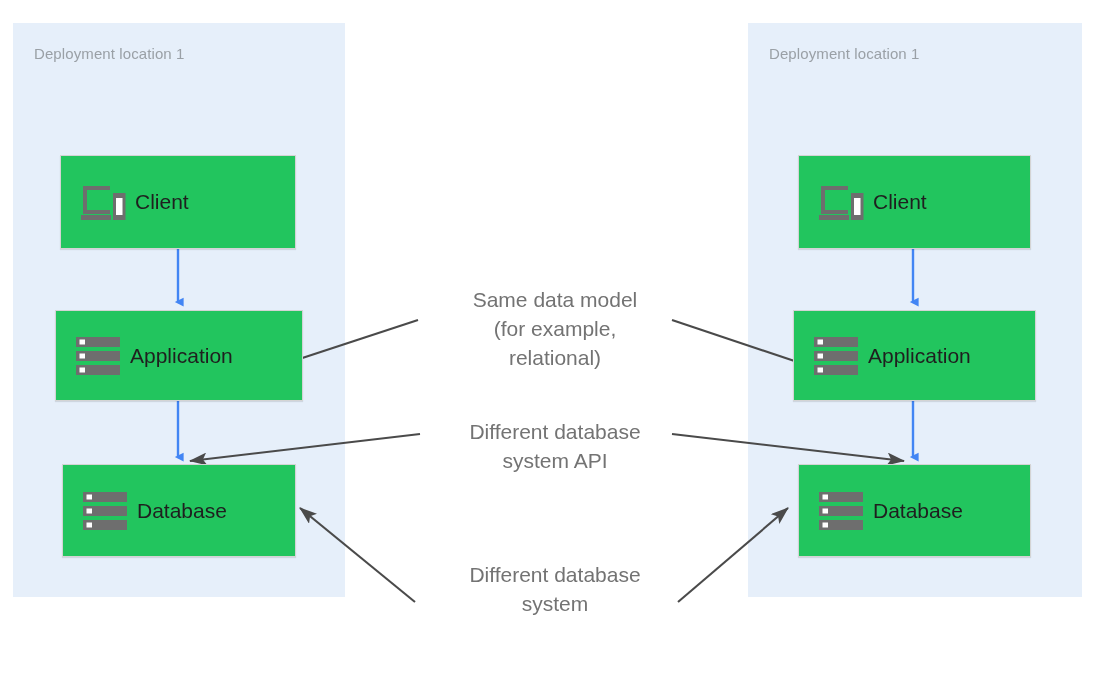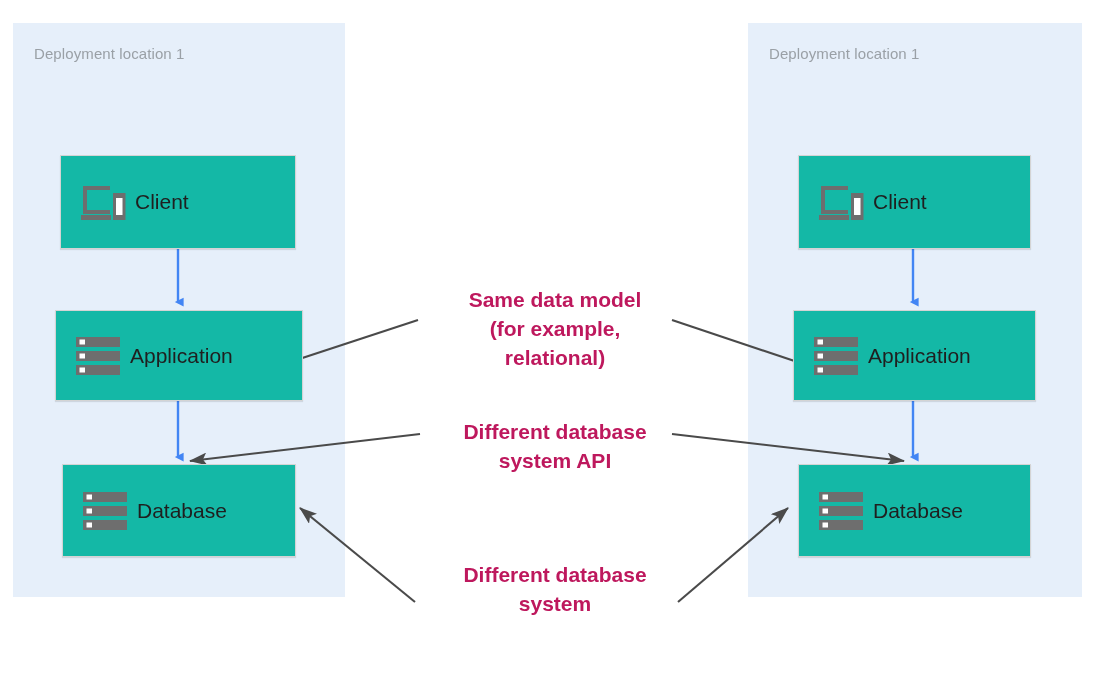--- a/index.html
+++ b/index.html
@@ -30,21 +30,21 @@
     left: 21px;
     top: 22px;
     font-size: 15px;
     color: #9aa0a6;
     letter-spacing: 0.1px;
     white-space: nowrap;
   }
   
   .node {
     position: absolute;
-    background: #14b8a6;
+    background: #22c55e;
     border: 1px solid #d4d4d4;
     box-shadow: 0 1px 1px rgba(0,0,0,0.10);
     display: flex;
     align-items: center;
     box-sizing: border-box;
   }
   .node .icon-wrap {
     width: 64px;
     min-width: 64px;
     display: flex;
@@ -71,23 +71,22 @@
     width: 1106px;
     height: 684px;
     pointer-events: none;
   }
   
   .annotation {
     position: absolute;
     text-align: center;
     font-size: 21px;
     line-height: 29px;
-    color: #be185d;
+    color: #737373;
     white-space: pre-line;
-    font-weight: bold;
   }
   #ann-datamodel { left: 420px; top: 285px; width: 270px; }
   #ann-api       { left: 420px; top: 417px; width: 270px; }
   #ann-dbsystem  { left: 420px; top: 560px; width: 270px; }
 </style>
 </head>
 <body>
 
 <div id="canvas">
 

